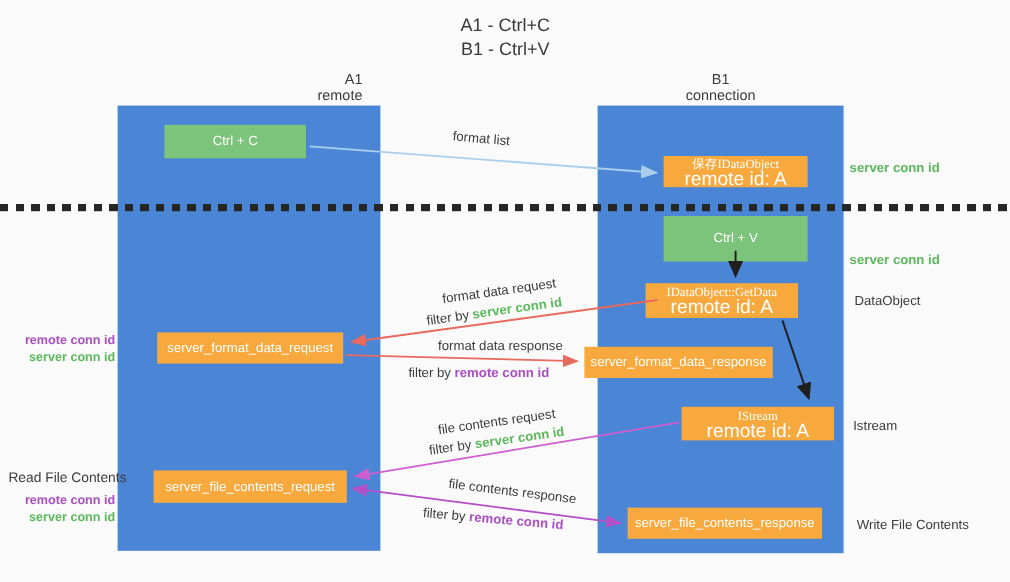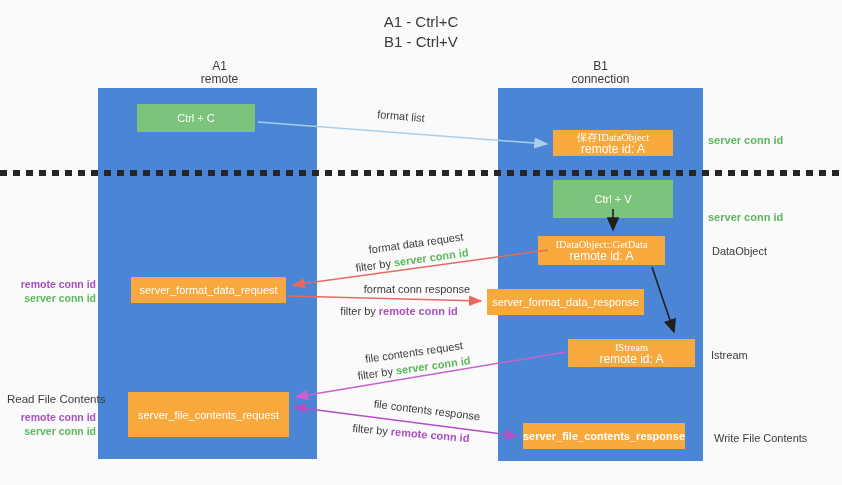--- a/index.html
+++ b/index.html
@@ -18,21 +18,21 @@
   .col-header{
     text-align:center;font-size:12px;line-height:13px;color:#3a3a3a;z-index:2;
   }
   .node{
     z-index:2;display:flex;flex-direction:column;align-items:center;justify-content:center;
     color:#ffffff;text-align:center;
   }
   .node.green{background:#7cc47c;}
   .node.orange{background:#f7a93e;}
   .node .l1{font-size:10.5px;line-height:12px;font-family:Liberation Serif, serif;}
-  .node .l2{font-size:12px;line-height:11px;}
+  .node .l2{font-size:16px;line-height:11px;}
   .node .single{font-size:11px;line-height:12px;}
   .dashed-line{
     left:0;top:170px;width:842px;height:6px;z-index:3;
     background:repeating-linear-gradient(90deg,#262626 0 7px,transparent 7px 13px);
   }
   svg.arrows{left:0;top:0;z-index:3;pointer-events:none;}
   .lbl{
     z-index:4;font-size:11px;white-space:nowrap;color:#3c3c3c;
     transform:translate(-50%,-50%);
   }
@@ -42,21 +42,21 @@
   .ids-block{z-index:4;font-size:10.5px;line-height:14px;text-align:right;white-space:nowrap;}
 </style>
 </head>
 <body>
 
 <div class="abs title">
   <div>A1 - Ctrl+C</div>
   <div>B1 - Ctrl+V</div>
 </div>
 
-<div class="abs col-header" style="left:110px;top:60px;width:219px;">
+<div class="abs col-header" style="left:83px;top:60px;width:219px;text-align:right;">
   <div>A1</div>
   <div>remote</div>
 </div>
 <div class="abs col-header" style="left:498px;top:60px;width:205px;">
   <div>B1</div>
   <div>connection</div>
 </div>
 
 <div class="abs col" style="left:98px;top:88px;width:219px;height:371px;"></div>
 <div class="abs col" style="left:498px;top:88px;width:205px;height:373px;"></div>
@@ -80,24 +80,24 @@
 <div class="abs node orange" style="left:131px;top:277px;width:155px;height:26px;text-align:right;">
   <div class="single">server_format_data_request</div>
 </div>
 <div class="abs node orange" style="left:487px;top:289px;width:157px;height:26px;">
   <div class="single">server_format_data_response</div>
 </div>
 <div class="abs node orange" style="left:568px;top:339px;width:127px;height:28px;">
   <div class="l1">IStream</div>
   <div class="l2">remote id: A</div>
 </div>
-<div class="abs node orange" style="left:128px;top:392px;width:161px;height:45px;">
+<div class="abs node orange" style="left:128px;top:392px;width:161px;height:27px;">
   <div class="single">server_file_contents_request</div>
 </div>
-<div class="abs node orange" style="left:523px;top:423px;width:162px;height:26px;font-weight:bold;">
+<div class="abs node orange" style="left:523px;top:423px;width:162px;height:26px;">
   <div class="single">server_file_contents_response</div>
 </div>
 
 <div class="abs side-lbl green-txt" style="left:708px;top:134px;">server conn id</div>
 <div class="abs side-lbl green-txt" style="left:708px;top:211px;">server conn id</div>
 <div class="abs side-lbl" style="left:712px;top:245px;">DataObject</div>
 <div class="abs side-lbl" style="left:711px;top:349px;">Istream</div>
 <div class="abs side-lbl" style="left:714px;top:432px;">Write File Contents</div>
 
 <div class="abs ids-block" style="left:6px;top:277px;width:90px;">
@@ -138,21 +138,21 @@
   <line x1="288" y1="296" x2="481" y2="301" stroke="#e8695e" stroke-width="1.5" marker-end="url(#m-red)"></line>
   <line x1="566" y1="352" x2="296" y2="397" stroke="#cd5ed0" stroke-width="1.5" marker-end="url(#m-pink)"></line>
   <line x1="294" y1="407" x2="517" y2="436" stroke="#b350c6" stroke-width="1.5" marker-start="url(#m-purple-s)" marker-end="url(#m-purple)"></line>
 </svg>
 
 <div class="abs lbl" style="left:401px;top:116px;transform:translate(-50%,-50%) rotate(5deg);">format list</div>
 <div class="abs lbl" style="left:416px;top:243px;transform:translate(-50%,-50%) rotate(-8deg);">format data request</div>
 <div class="abs lbl" style="left:412px;top:260px;transform:translate(-50%,-50%) rotate(-8deg);">
   <span>filter by </span><span class="green-txt">server conn id</span>
 </div>
-<div class="abs lbl" style="left:417px;top:289px;">format conn response</div>
+<div class="abs lbl" style="left:417px;top:289px;">format data response</div>
 <div class="abs lbl" style="left:399px;top:311px;">
   <span>filter by </span><span class="purple-txt">remote conn id</span>
 </div>
 <div class="abs lbl" style="left:414px;top:352px;transform:translate(-50%,-50%) rotate(-8deg);">file contents request</div>
 <div class="abs lbl" style="left:414px;top:368px;transform:translate(-50%,-50%) rotate(-8deg);">
   <span>filter by </span><span class="green-txt">server conn id</span>
 </div>
 <div class="abs lbl" style="left:427px;top:410px;transform:translate(-50%,-50%) rotate(7deg);">file contents response</div>
 <div class="abs lbl" style="left:411px;top:433px;transform:translate(-50%,-50%) rotate(5deg);">
   <span>filter by </span><span class="purple-txt">remote conn id</span>

